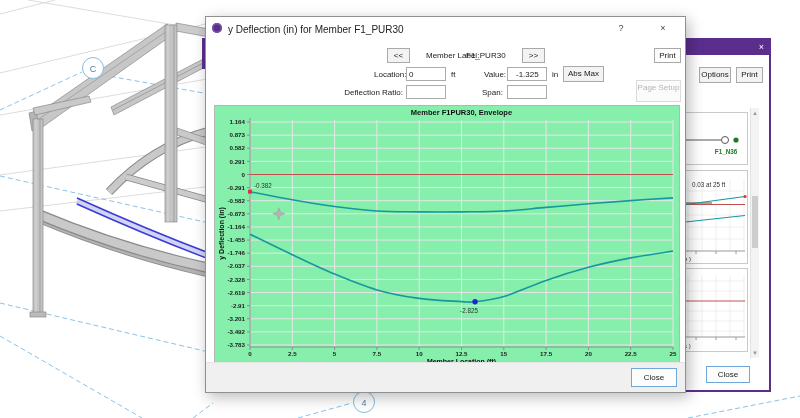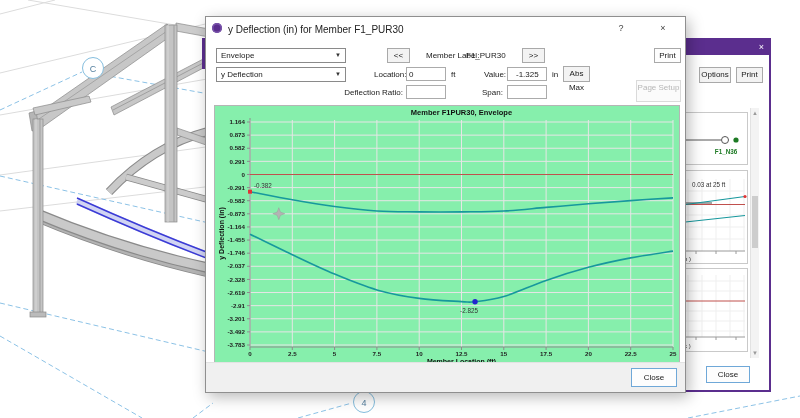--- a/index.html
+++ b/index.html
@@ -202,41 +202,33 @@
   </div>
 
   <div id="dlg">
     <div class="titlebar">
       <span class="appicon"></span>
       <span class="cap" style="left:22px;">y Deflection (in) for Member F1_PUR30</span>
       <span class="sysbtn" style="right:52px;">?</span>
       <span class="sysbtn" style="right:10px;">×</span>
     </div>
 
-    <div class="combo" style="left:10px;top:31px;width:130px;">
-      <span class="cv">Envelope</span>
-      <span class="ca">▼</span>
-    </div>
     <div class="btn gray" style="left:181px;top:31px;width:23px;height:15px;line-height:13px;">&lt;&lt;</div>
     <span class="lbl" style="left:220px;top:34px;">Member Label:</span>
     <span class="lbl" style="left:260px;top:34px;">F1_PUR30</span>
     <div class="btn gray" style="left:316px;top:31px;width:23px;height:15px;line-height:13px;">&gt;&gt;</div>
     <div class="btn" style="left:448px;top:31px;width:27px;height:15px;line-height:13px;">Print</div>
 
-    <div class="combo" style="left:10px;top:50px;width:130px;">
-      <span class="cv">y Deflection</span>
-      <span class="ca">▼</span>
-    </div>
     <span class="lbl" style="left:168px;top:53px;">Location:</span>
     <input class="tbox" style="left: 200px; top: 50px; width: 40px;" value="0">
     <span class="lbl" style="left:245px;top:53px;">ft</span>
     <span class="lbl" style="left:278px;top:53px;">Value:</span>
     <input class="tbox" style="left: 301px; top: 50px; width: 40px; padding-left: 8px;" value="-1.325">
     <span class="lbl" style="left:346px;top:53px;text-align:right;">in</span>
-    <div class="btn gray" style="left:357px;top:49px;width:27px;height:16px;line-height:14px;">Abs Max</div>
+    <div class="btn gray" style="left:357px;top:49px;width:41px;height:16px;line-height:14px;">Abs Max</div>
     <div class="btn disabled" style="left:430px;top:63px;width:45px;height:22px;line-height:14px;">Page Setup</div>
 
     <span class="lbl" style="left:123px;top:71px;width:74px;text-align:right;">Deflection Ratio:</span>
     <input class="tbox" style="left: 200px; top: 68px; width: 40px;" value="">
     <span class="lbl" style="left:276px;top:71px;">Span:</span>
     <input class="tbox" style="left: 301px; top: 68px; width: 40px;" value="">
 
     <div id="chartPanel">
       <svg id="chartSvg" width="464" height="258" viewBox="0 0 464 258">
           <line x1="35" y1="16" x2="458" y2="16" stroke="#e6e6e6" stroke-width="1"></line>

